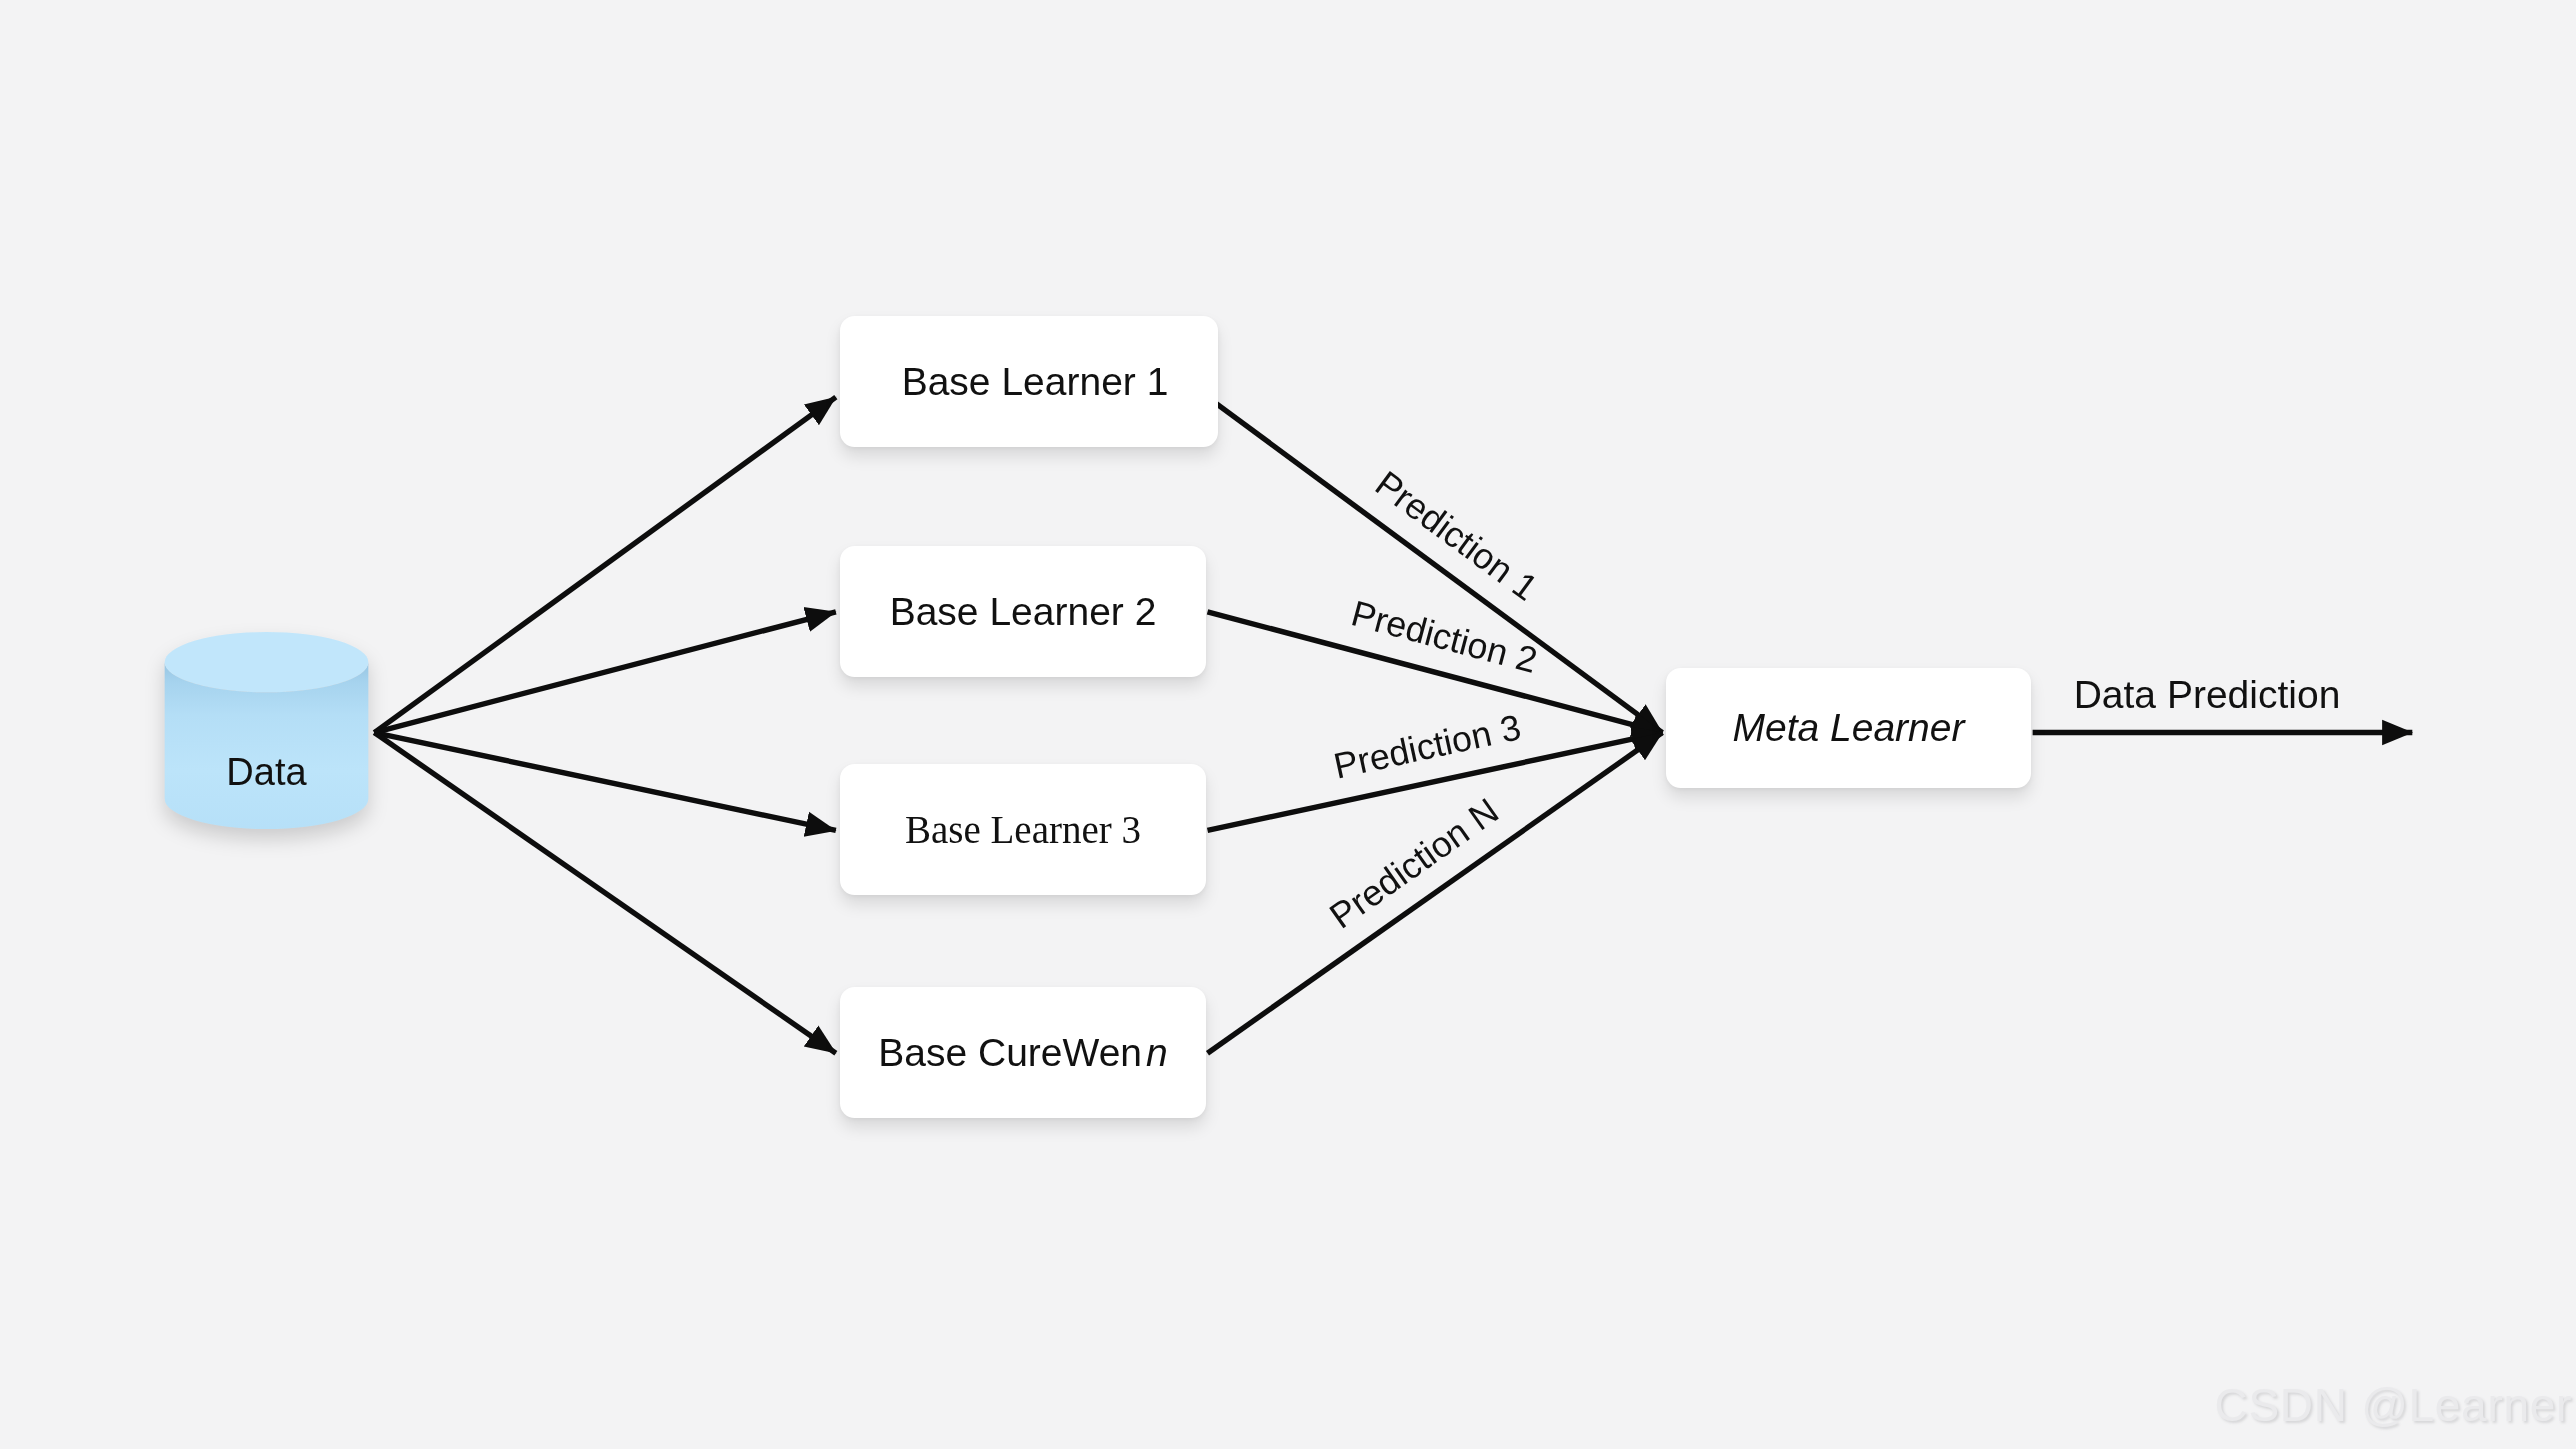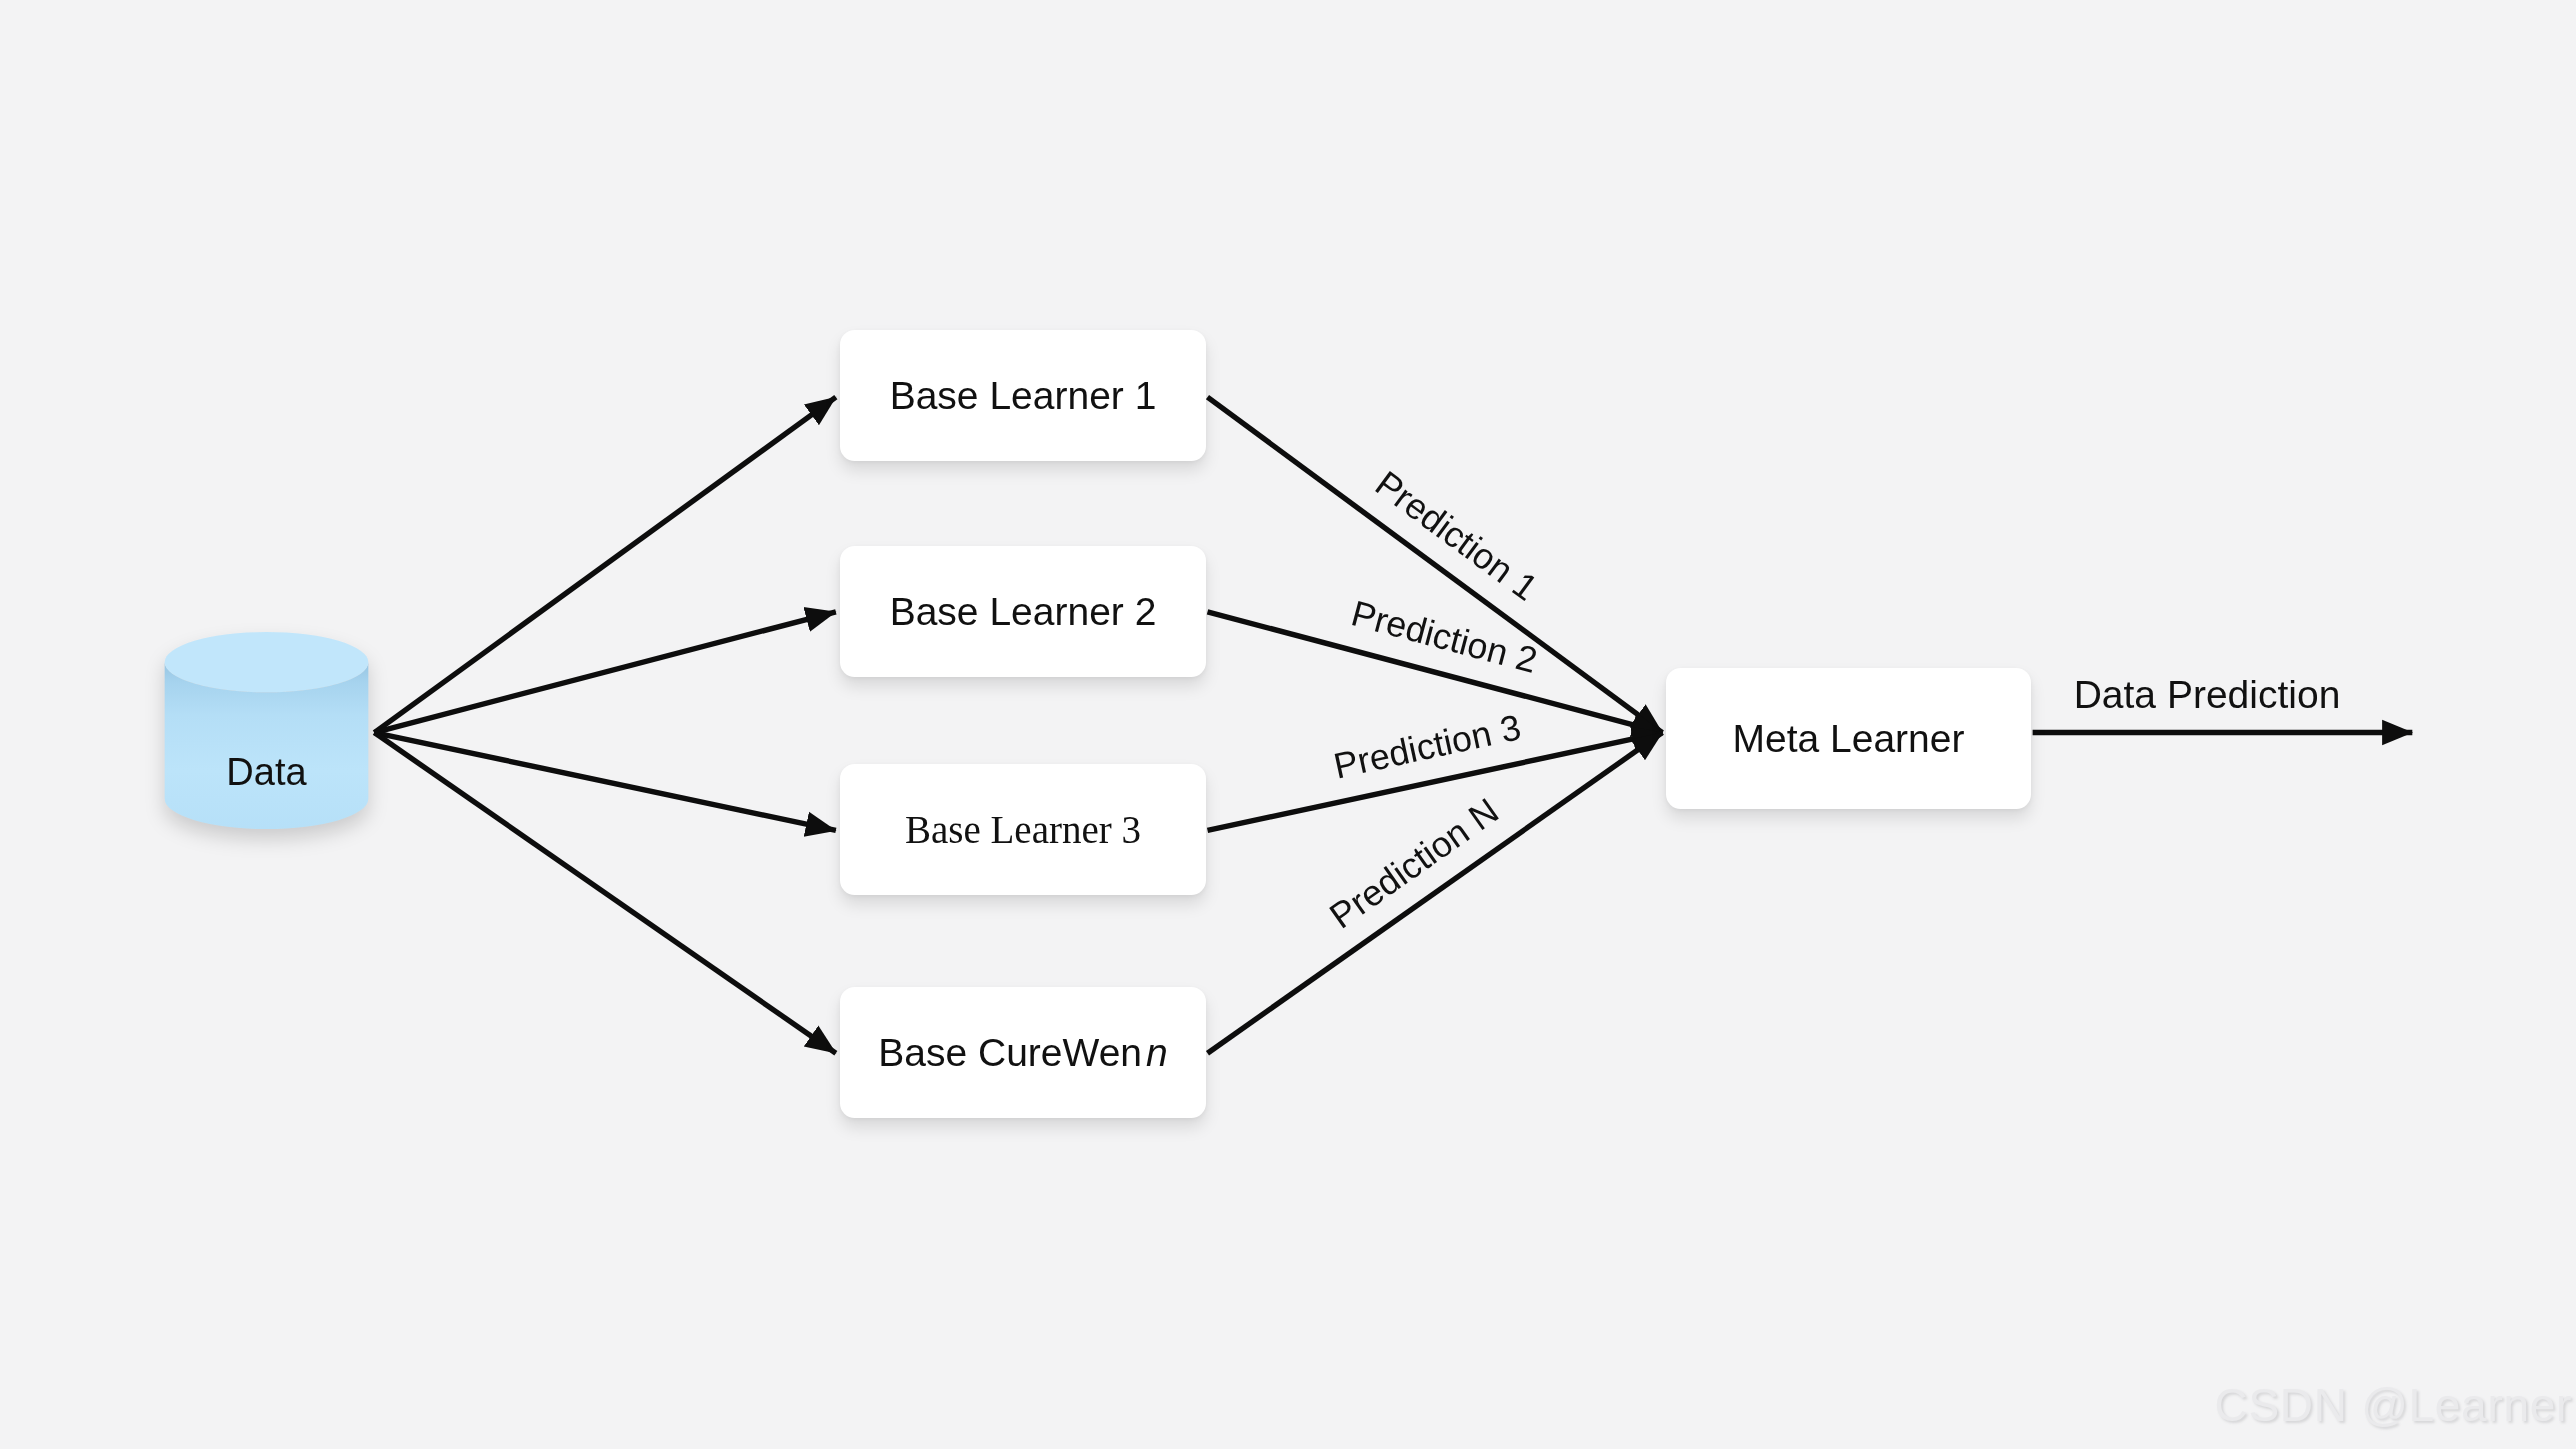--- a/index.html
+++ b/index.html
@@ -15,25 +15,25 @@
   .node{
     position:absolute;
     background:#ffffff;
     border-radius:14.8px;
     box-shadow:0 9.4px 16px rgba(0,0,0,.10), 0 2px 5.4px rgba(0,0,0,.05);
     display:flex;align-items:center;justify-content:center;
     font-size:39px;
     white-space:nowrap;
   }
   .bl{left:840px;width:366px;height:131px;}
-  #bl1{top:330px;}
+  #bl1{top:316px;padding-left:12px;}
   #bl2{top:546px;}
   #bl3{top:764px;font-family:Liberation Serif, serif;}
   #bln{top:987px;}
-  #meta{left:1666px;top:668px;width:365px;height:141px;}
+  #meta{left:1666px;top:668px;width:365px;height:120px;font-style:italic;}
   .bl i{font-style:italic;margin-left:4px;}
   .cyl{
     position:absolute;left:164px;top:629px;width:205px;height:203px;
     filter:drop-shadow(0 10.7px 9.4px rgba(0,0,0,0.16));
   }
   .cyl-label{
     position:absolute;left:164px;top:738px;width:205px;
     text-align:center;font-size:38px;color:#111;margin-top:13px;
   }
   .edge-label{

